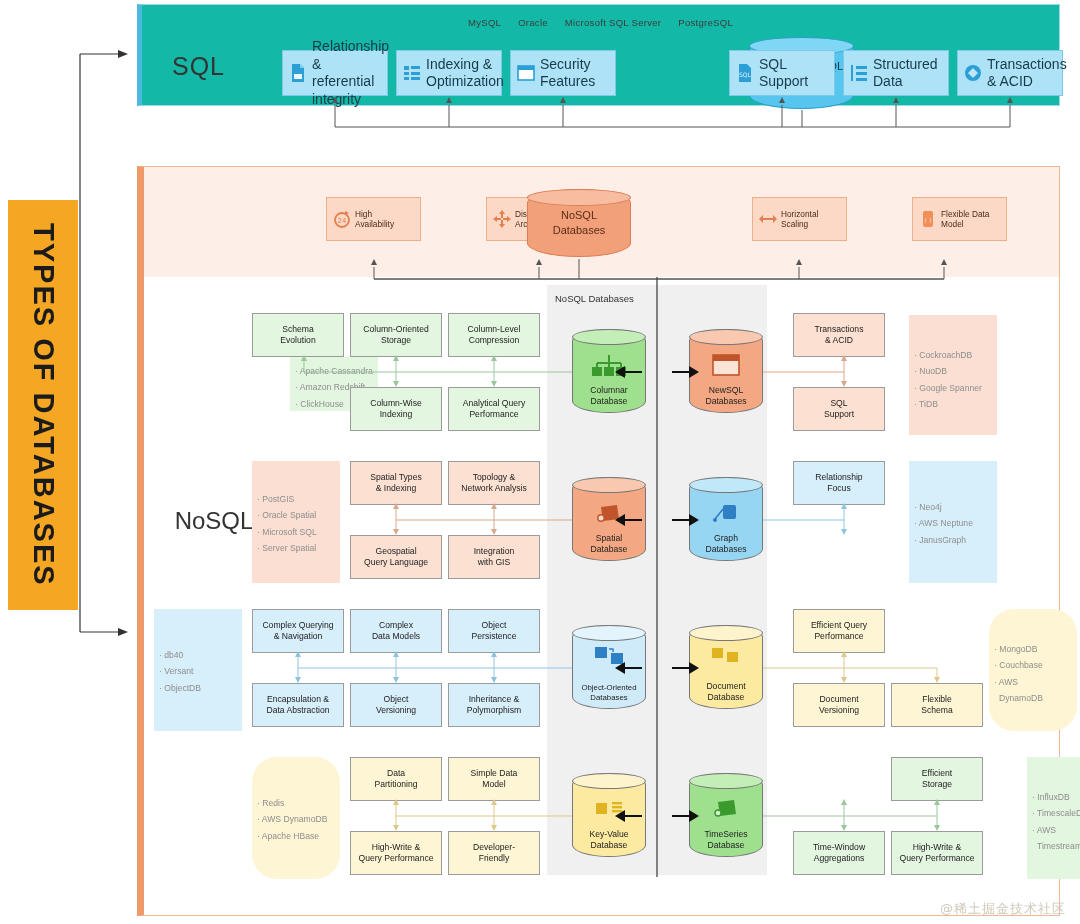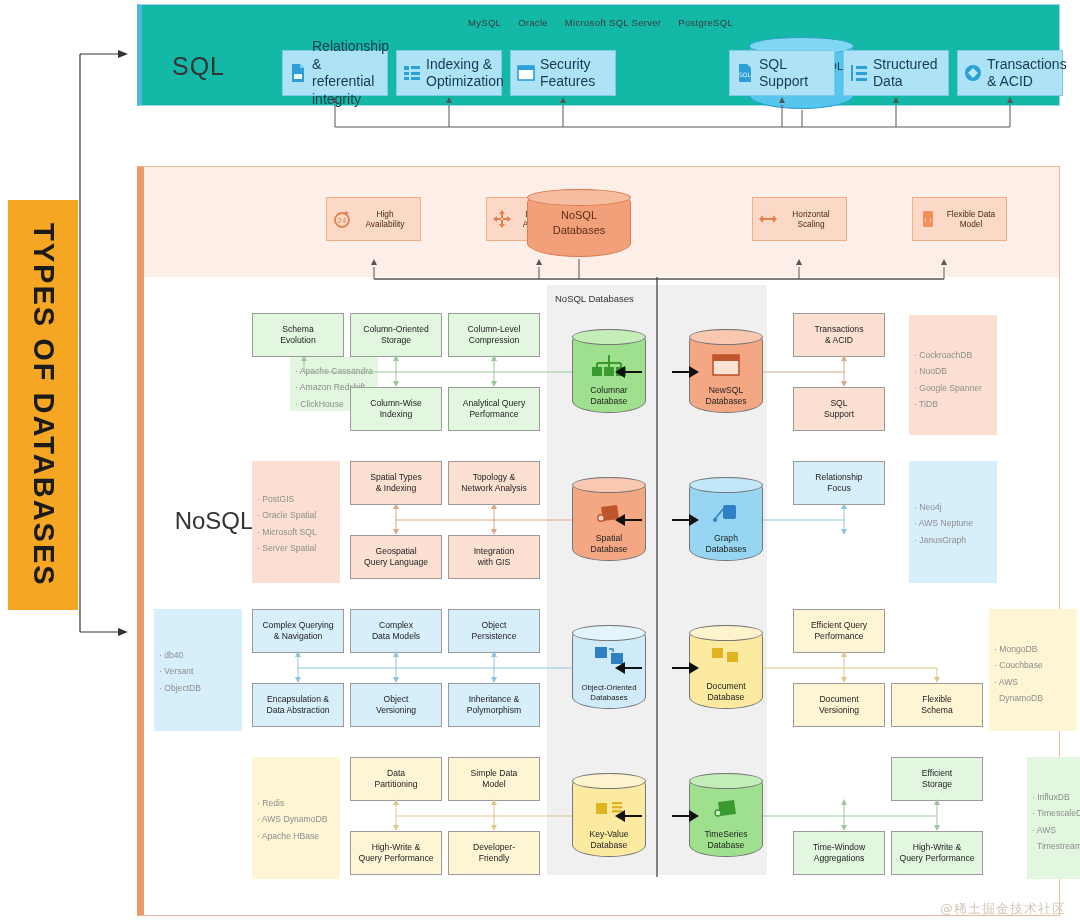--- a/index.html
+++ b/index.html
@@ -78,21 +78,21 @@
   }
   #nosql-label{
     position:absolute; left:10px; top:340px; width:120px; text-align:center;
     font-size:24px; color:#333;
   }
   .ns-card{
     position:absolute; top:30px; width:95px; height:44px;
     background:#fbd9c6; border:1px solid #eeae86;
     display:flex; align-items:center; gap:3px; padding:0 5px;
   }
-  .ns-card .label{ font-size:8.3px; color:#4a2a18; line-height:1.25; flex:1; text-align:center;}
+  .ns-card .label{ font-size:8.3px; color:#4a2a18; line-height:1.25; flex:1; }
   .ns-icon{ width:20px; height:20px; flex:0 0 20px; }
   #nosql-cylinder{ position:absolute; left:383px; top:22px; width:104px; height:68px; }
   #nosql-cylinder .cyl-body{
     position:absolute; inset:0; background:#f2a07a; border:1px solid #dd7c52; border-radius:50%/14px;
   }
   #nosql-cylinder .cyl-top{
     position:absolute; left:0; top:0; width:104px; height:17px;
     background:#f7bda1; border:1px solid #dd7c52; border-radius:50%;
   }
   #nosql-cylinder .cyl-text{
@@ -133,21 +133,21 @@
 
   
   .c-green .chip, .chip.g { background:#e3f6e0; }
   .chip.g{ background:#e3f6e0; }
   .chip.o{ background:#fce0d2; }
   .chip.b{ background:#d7eefb; }
   .chip.y{ background:#fdf5d3; }
   .vendors.g{ background:#e3f6e0;margin-left:38px; }
   .vendors.o{ background:#fbdfd2; }
   .vendors.b{ background:#d7eefb; }
-  .vendors.y{ background:#fdf5d3; }
+  .vendors.y{ background:#fdf5d3;border-radius:25px; }
 
   .cyl.g .body{ background:#9fe08e; } .cyl.g .top{ background:#c4eeb8; }
   .cyl.o .body{ background:#f3a782; } .cyl.o .top{ background:#f9c8b0; }
   .cyl.b .body{ background:#96d6f2; } .cyl.b .top{ background:#c0e8f9; }
   .cyl.lb .body{ background:#cfeaf8; } .cyl.lb .top{ background:#e3f4fc; }
   .cyl.y .body{ background:#fbeaa0; } .cyl.y .top{ background:#fdf4ce; }
 
   svg.link{ position:absolute; left:0; top:0; pointer-events:none; }
 
   #watermark{

